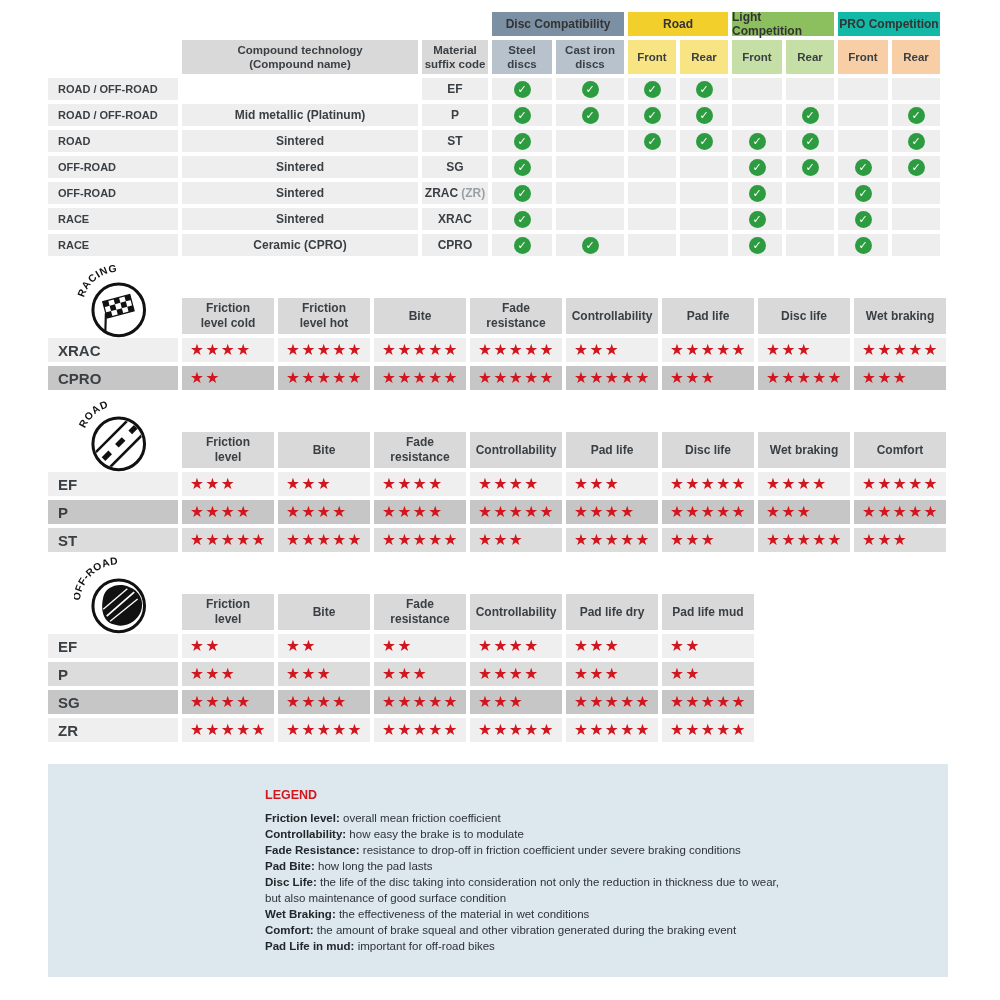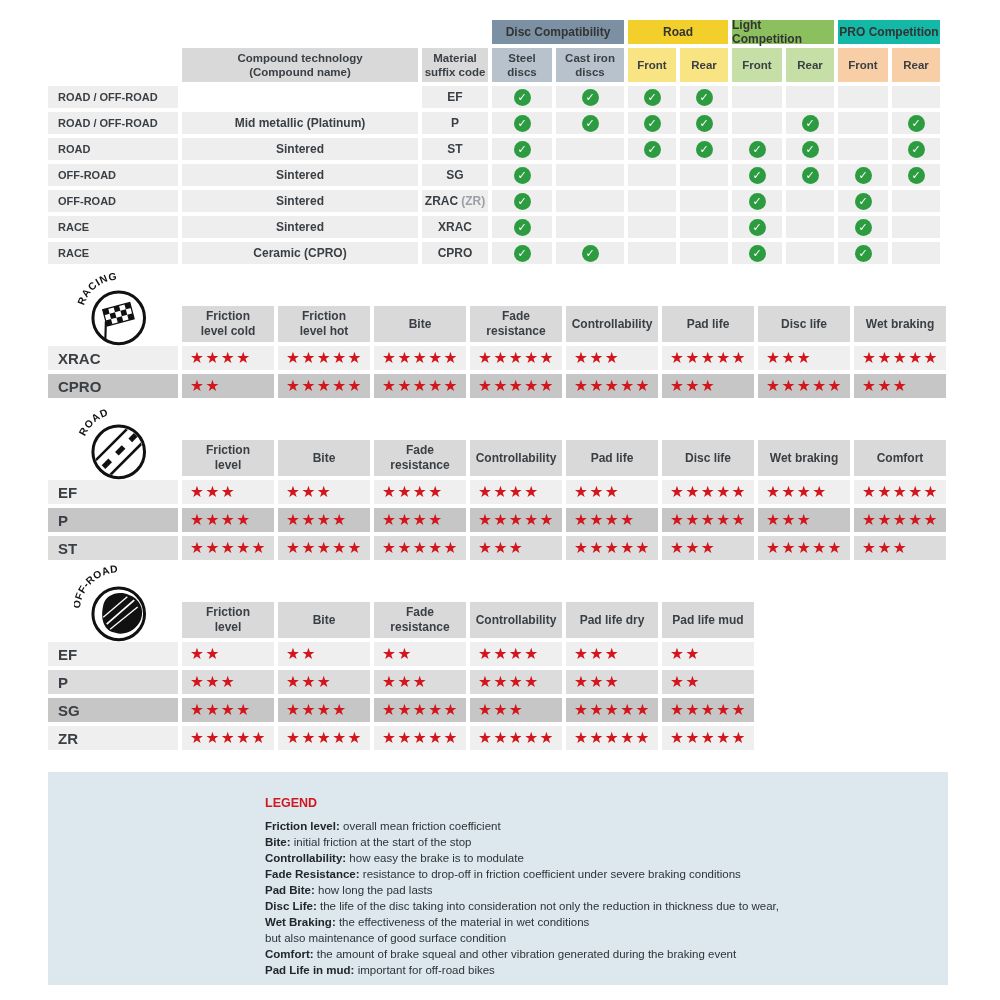--- a/index.html
+++ b/index.html
@@ -1,17 +1,17 @@
 <!DOCTYPE html>
 <html style="--check-green: #2d9c41; --star-red: #d2161e; --legend-red: #d2161e; --legend-bg: #dce7ee; --header-gray: #d9d9d9; --disc-header: #7c90a4; --disc-sub: #b7c2cd; --road-header: #f3cf2c; --road-sub: #f8e483; --light-header: #8cc05f; --light-sub: #c6dfa7; --pro-header: #f1a55f; --pro-sub: #f7cea5;"><head>
 <meta charset="utf-8">
 <style>
   html,body{margin:0;padding:0;background:#fff;width:1000px;height:1000px;overflow:hidden;
     font-family:"Liberation Sans","DejaVu Sans",sans-serif;color:#3a3f44;}
-  .page{padding:20px 0 0 48px;box-sizing:border-box;}
+  .page{padding:12px 0 0 48px;box-sizing:border-box;}
 
   
   .compat{display:grid;gap:4px;
     grid-template-columns:130px 236px 66px 60px 68px 48px 48px 50px 48px 50px 48px;
     grid-template-rows:24px 34px repeat(7,22px);}
   .ghead{display:flex;align-items:center;justify-content:center;
     font-weight:bold;font-size:12px;color:#333;}
   .hcell{background:#d9d9d9;display:flex;align-items:center;justify-content:center;
     text-align:center;font-weight:bold;font-size:11.5px;line-height:1.25;
     white-space:pre-line;color:#3a3f44;}
@@ -503,24 +503,23 @@
           <div class="stars shade-light" style="grid-row:5;grid-column:7">
             <span>★★★★★</span>
           </div>
         </div>
       </section>
     </div>
   <section class="legend">
     <div class="legend-title">LEGEND</div>
     <div id="legend-items">
         <div class="legend-item"><b>Friction level:</b> <span>overall mean friction coefficient</span></div>
-        <div class="legend-item"><b>Bite:</b> <span>initial friction at the start of the stop</span></div>
         <div class="legend-item"><b>Controllability:</b> <span>how easy the brake is to modulate</span></div>
         <div class="legend-item"><b>Fade Resistance:</b> <span>resistance to drop-off in friction coefficient under severe braking conditions</span></div>
         <div class="legend-item"><b>Pad Bite:</b> <span>how long the pad lasts</span></div>
         <div class="legend-item"><b>Disc Life:</b> <span>the life of the disc taking into consideration not only the reduction in thickness due to wear,</span></div>
+        <div class="legend-item"><span>but also maintenance of good surface condition</span></div>
         <div class="legend-item"><b>Wet Braking:</b> <span>the effectiveness of the material in wet conditions</span></div>
-        <div class="legend-item"><span>but also maintenance of good surface condition</span></div>
         <div class="legend-item"><b>Comfort:</b> <span>the amount of brake squeal and other vibration generated during the braking event</span></div>
         <div class="legend-item"><b>Pad Life in mud:</b> <span>important for off-road bikes</span></div>
       </div>
   </section>
 </div>
 
 </body></html>

